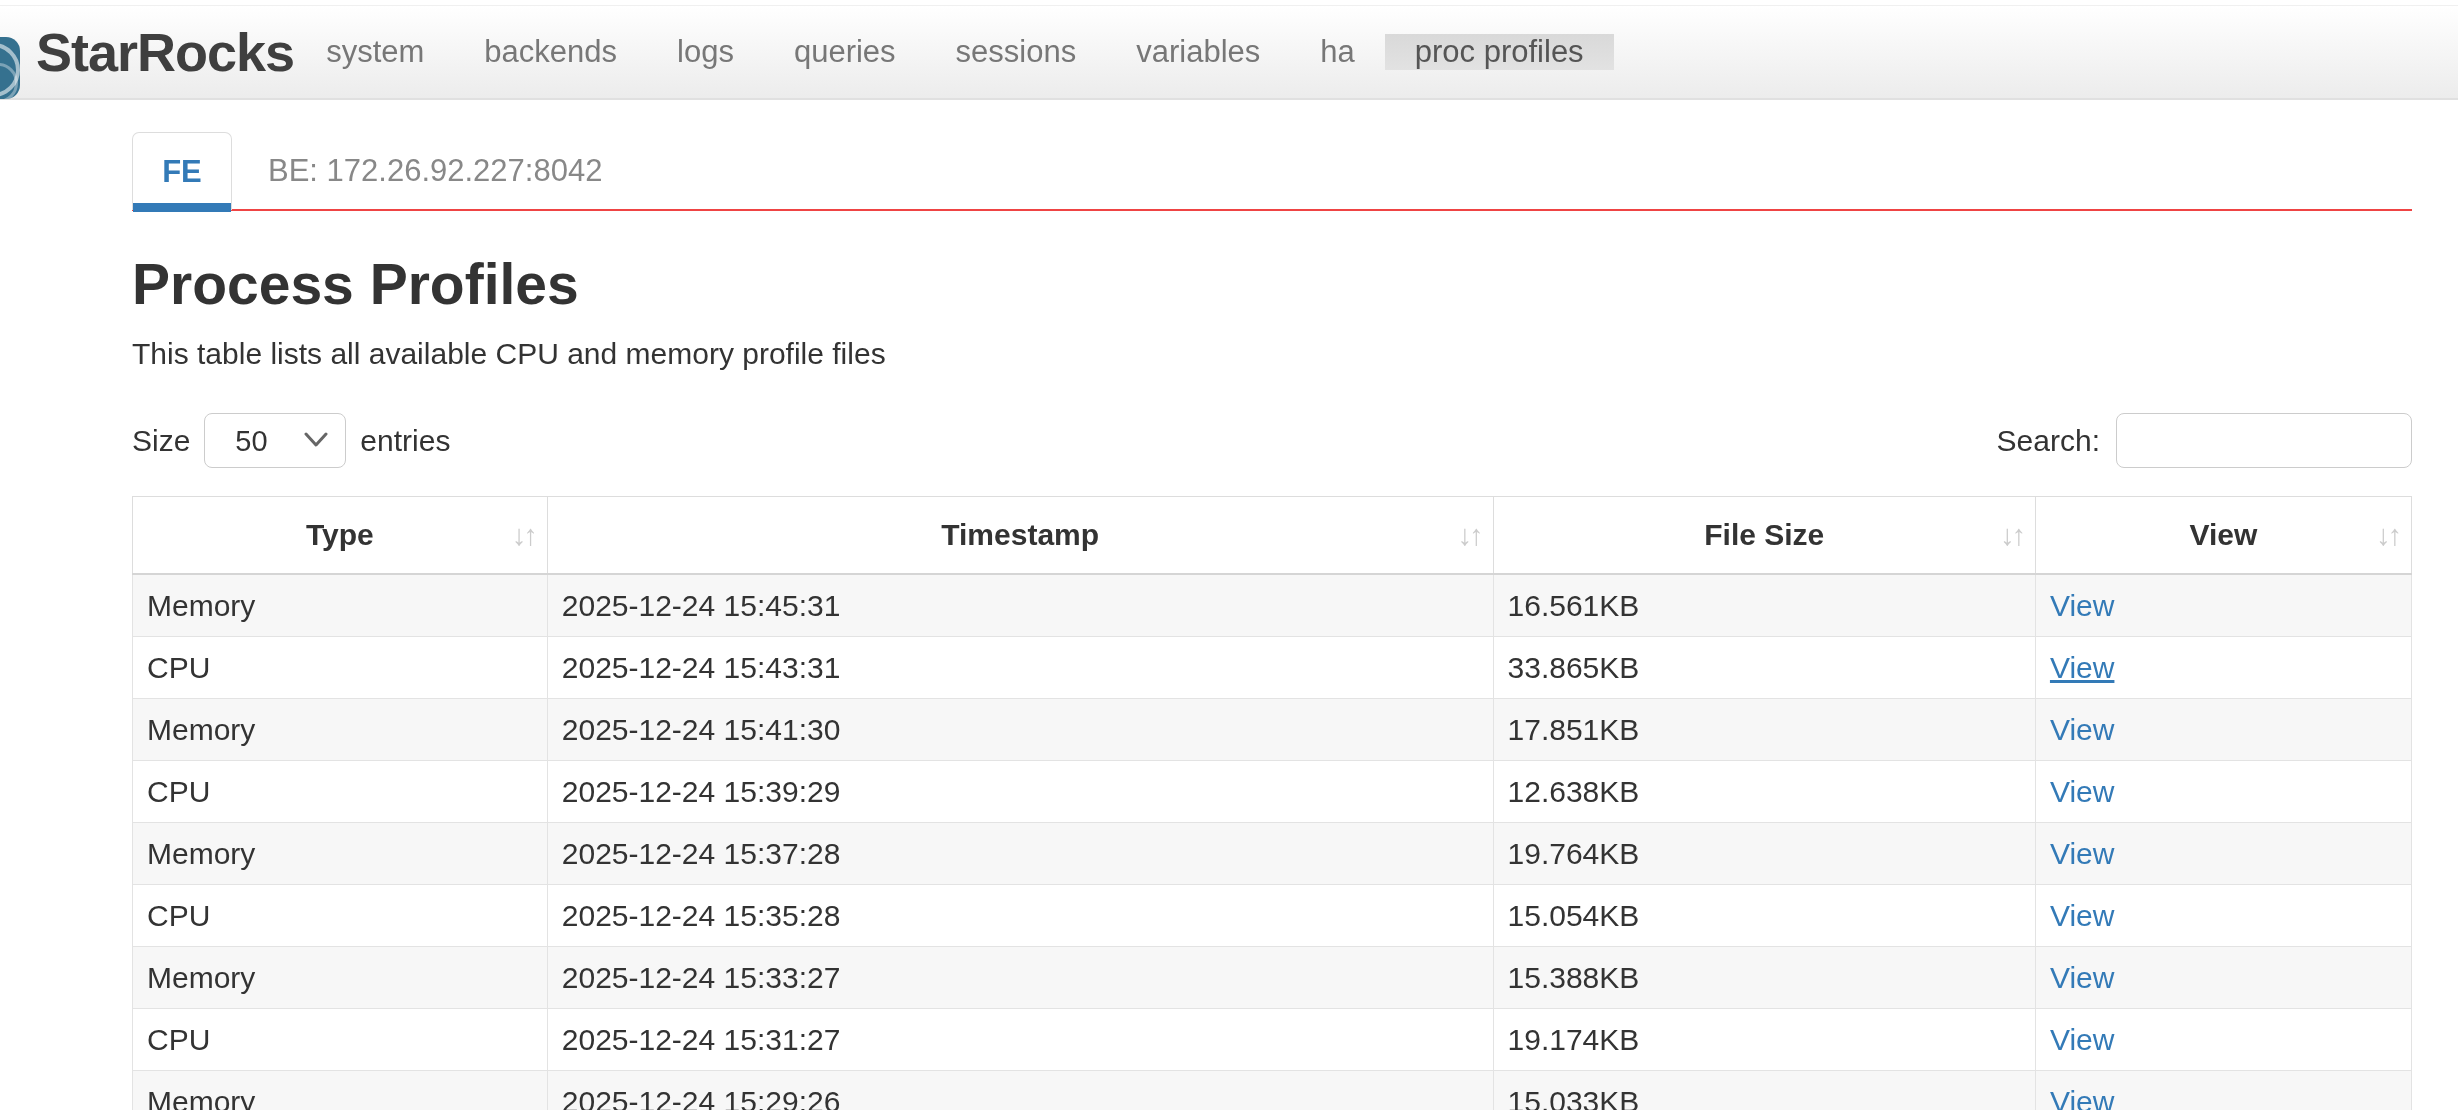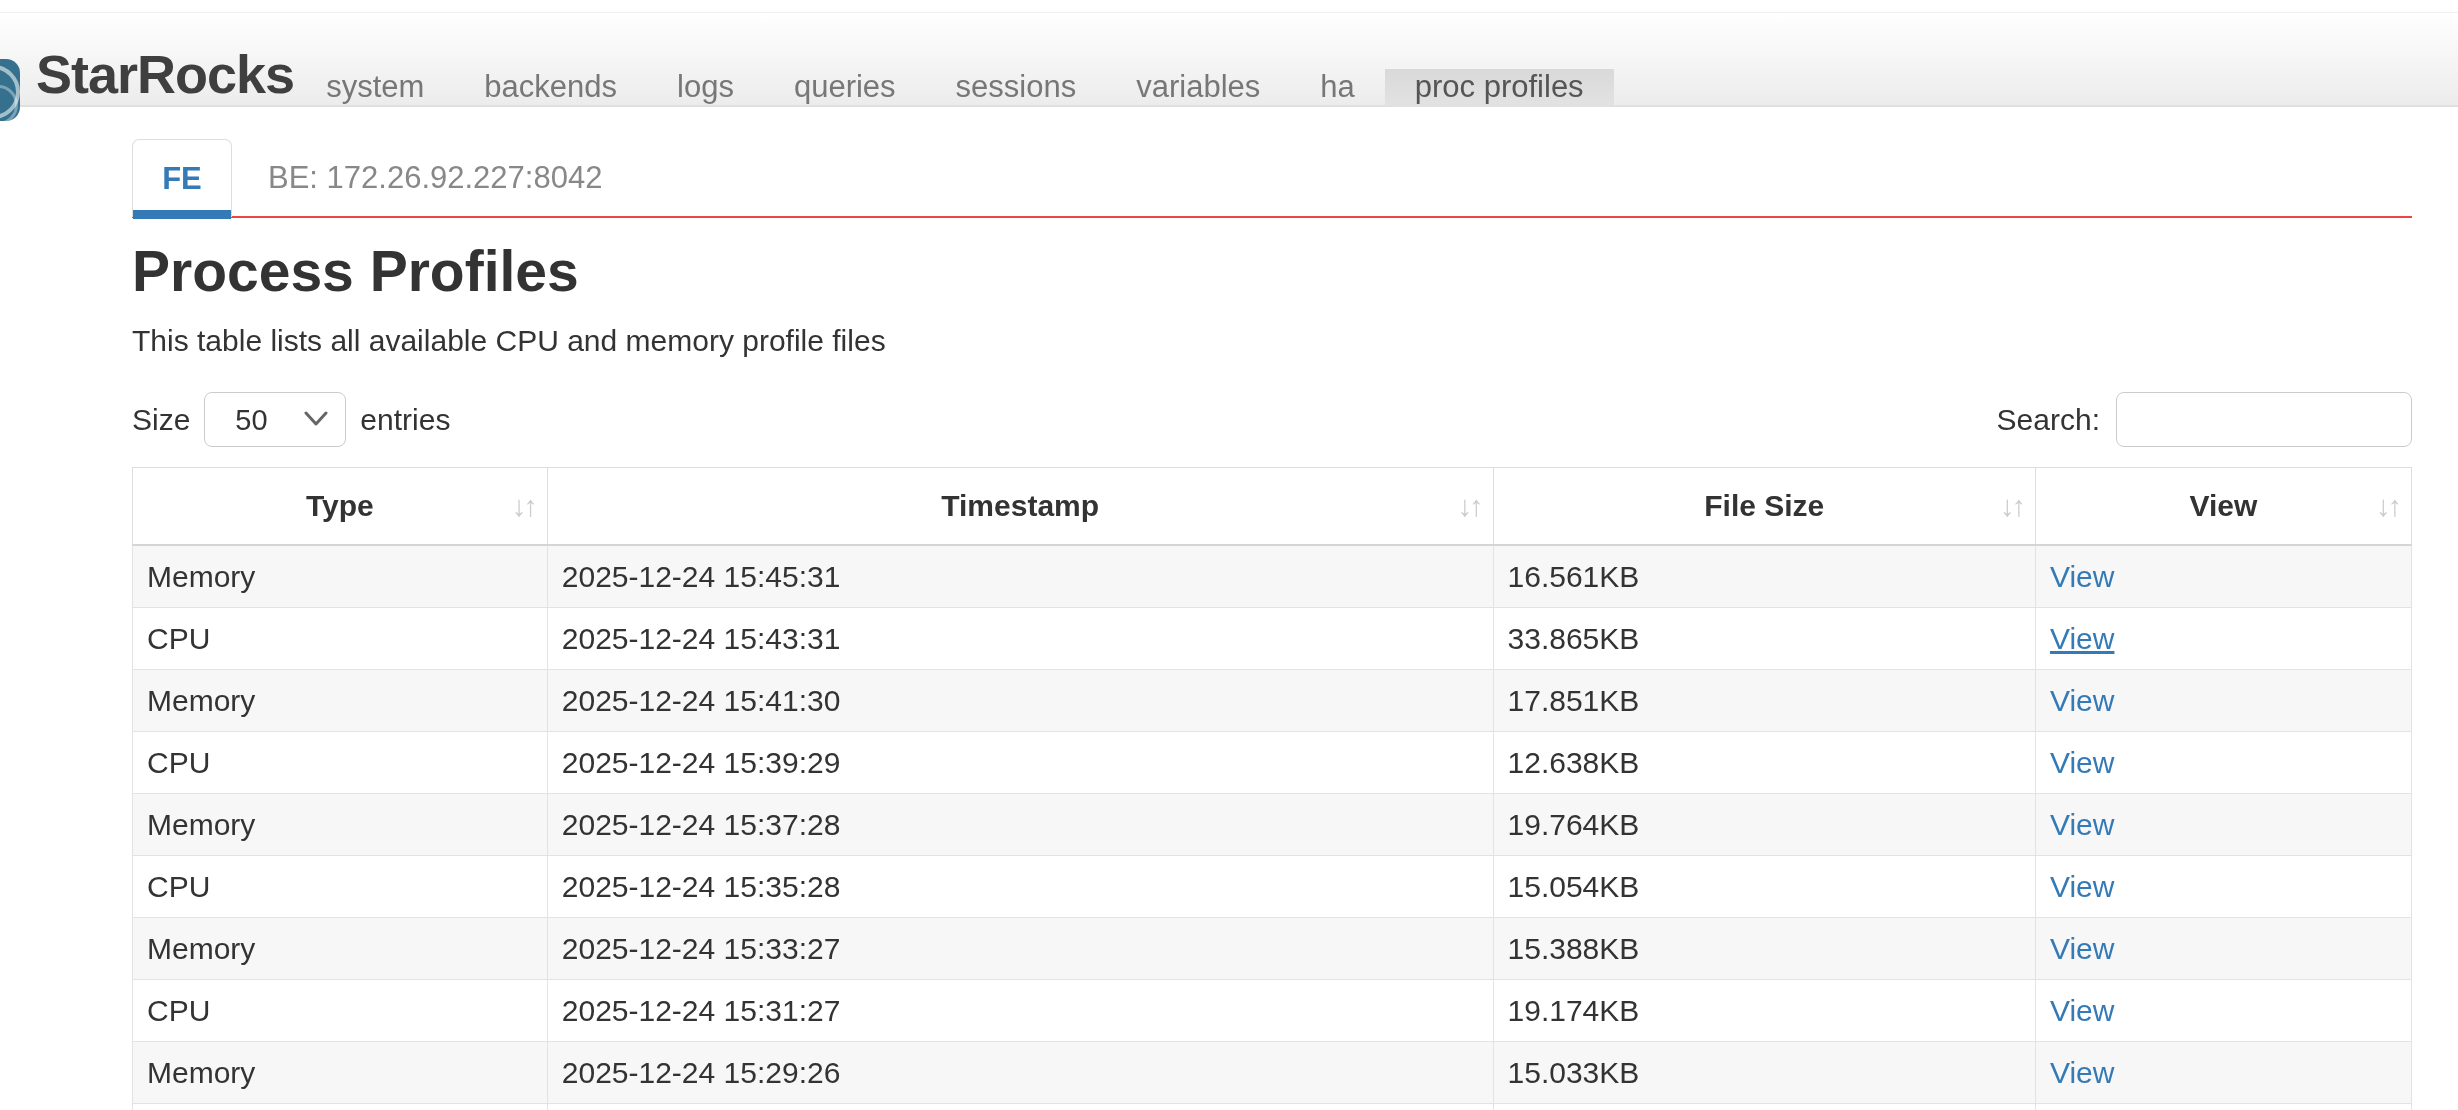--- a/index.html
+++ b/index.html
@@ -1,23 +1,23 @@
 <!DOCTYPE html>
 <html><head>
 <meta charset="utf-8">
 <style>
   * { margin:0; padding:0; box-sizing:border-box; }
   html,body { width:2458px; height:1110px; overflow:hidden; background:#fff;
     font-family:"Liberation Sans","DejaVu Sans",sans-serif; color:#333; }
 
   
-  .navbar { position:relative; margin-top:12px; height:95px;
+  .navbar { position:relative; margin-top:5px; height:95px;
     background:linear-gradient(to bottom,#ffffff 0,#ececec 100%);
     border-top:1px solid #f0f0f0; border-bottom:2px solid #e0e0e0;
-    display:flex; align-items:flex-end; }
+    display:flex; align-items:center; }
   .logo-wrap { display:flex; align-items:center; position:relative; padding-left:36px; }
   .logo-icon { position:absolute; left:-44px; top:16px; width:64px; height:62px;
     border-radius:14px; background:#35718f; overflow:hidden; }
   .logo-icon:before { content:""; position:absolute; left:10px; top:6px; width:46px; height:46px;
     border-radius:50%; border:4px solid rgba(255,255,255,.55); }
   .logo-icon:after { content:""; position:absolute; left:22px; top:26px; width:34px; height:34px;
     border-radius:50%; border:3px solid rgba(255,255,255,.35); }
   .logo-text { font-size:54px; font-weight:700; color:#3f3f3f; letter-spacing:-1px; }
   .nav-items { display:flex; list-style:none; margin-left:2px; }
   .nav-item { display:flex; align-items:center; padding:0 30px; font-size:31px; color:#777;
@@ -30,26 +30,26 @@
   .tabs-row { position:relative; margin-top:33px; height:78px;
     border-bottom:2px solid #ef4444; display:flex; align-items:center; }
   .fe-tab { width:100px; height:78px; border:1px solid #ddd; border-bottom:none;
     border-radius:7px 7px 0 0; background:#fff; display:flex; align-items:center;
     justify-content:center; font-size:31px; font-weight:700; color:#337ab7;
     position:relative; cursor:pointer; }
   .fe-tab .active-bar { position:absolute; left:0; bottom:-2px; width:100%; height:9px;
     background:#337ab7; }
   .be-label { display:flex; align-items:center; margin-left:36px; font-size:31px; color:#888; }
 
-  .page-title { margin-top:20px; font-size:57px; font-weight:700; color:#333; letter-spacing:0; }
+  .page-title { margin-top:40px; font-size:57px; font-weight:700; color:#333; letter-spacing:0; }
   .page-subtitle { margin-top:20px; font-size:30px; color:#333; }
 
   .controls-row { margin-top:30px; display:flex; justify-content:space-between; align-items:center; }
   .show-group, .search-group { display:flex; align-items:center; font-size:30px; color:#333; }
-  .select-wrap { position:relative; margin:4px 14px; }
+  .select-wrap { position:relative; margin:12px 14px; }
   select.page-size { appearance:none; -webkit-appearance:none; width:142px; height:55px;
     border:1px solid #ccc; border-radius:8px; background:#fff; font-size:29px; color:#333;
     padding-left:30px; font-family:inherit; }
   .select-chevron { position:absolute; right:18px; top:19px; pointer-events:none; }
   .search-group label { margin-right:16px; }
   input.search-box { width:296px; height:55px; border:1px solid #ccc; border-radius:8px;
     background:#fff; font-size:29px; padding:0 16px; font-family:inherit; }
 
   
   table.profiles { width:100%; margin-top:16px; border-collapse:collapse; table-layout:fixed; }

